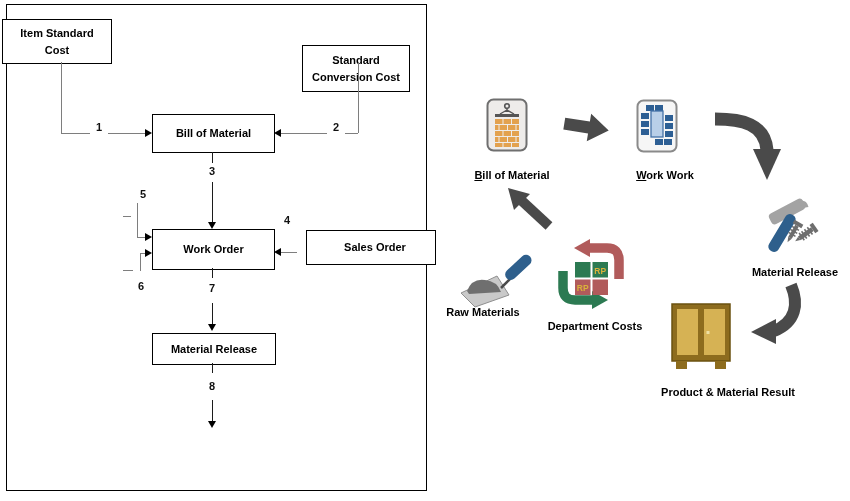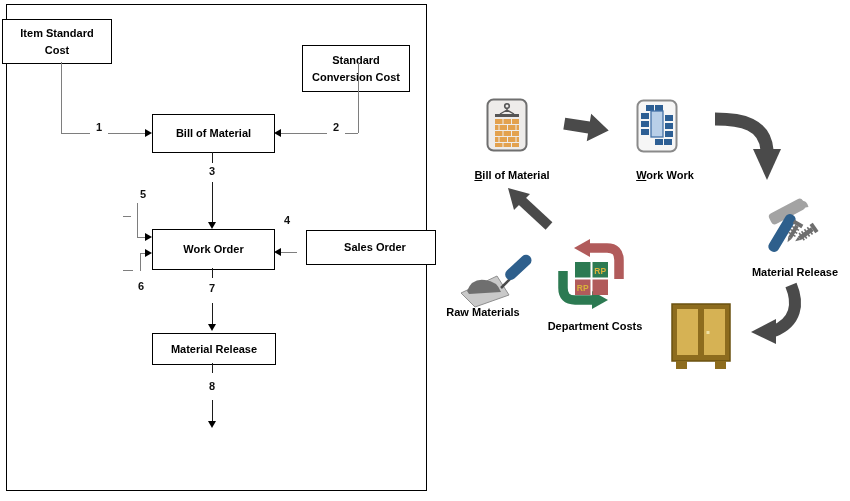--- a/index.html
+++ b/index.html
@@ -170,20 +170,21 @@
   </svg>
 
   <svg class="icon" style="left:670px;top:302px;" width="64" height="72" viewBox="0 0 64 72">
     <rect x="2" y="2" width="58" height="57" fill="#8d6c1e" stroke="#6b5210" stroke-width="1.5"></rect>
     <rect x="7" y="7" width="21" height="46" fill="#d6b254"></rect>
     <rect x="34" y="7" width="21" height="46" fill="#d6b254"></rect>
     <rect x="36.5" y="29" width="3" height="3" fill="#efe0a2"></rect>
     <rect x="6" y="59" width="11" height="8" fill="#8d6c1e"></rect>
     <rect x="45" y="59" width="11" height="8" fill="#8d6c1e"></rect>
   </svg>
+  <div class="clabel" style="left:648px;top:386px;width:160px;">Product &amp; Material Result</div>
 
   <svg class="icon" style="left:548px;top:235px;" width="88" height="80" viewBox="0 0 88 80">
     <path d="M71,44 L71,25 Q71,13 59,13 L42,13" stroke="#b15b5b" stroke-width="9.5" fill="none"></path>
     <polygon points="42,4 42,22 26,13" fill="#b15b5b"></polygon>
     <path d="M15,36 L15,53 Q15,65 27,65 L44,65" stroke="#2c7a52" stroke-width="9.5" fill="none"></path>
     <polygon points="44,56 44,74 60,65" fill="#2c7a52"></polygon>
     <rect x="27" y="27" width="15.5" height="15.5" fill="#2c7a52"></rect>
     <rect x="44.5" y="27" width="15.5" height="15.5" fill="#2c7a52"></rect>
     <rect x="27" y="44.5" width="15.5" height="15.5" fill="#b15b5b"></rect>
     <rect x="44.5" y="44.5" width="15.5" height="15.5" fill="#b15b5b"></rect>

